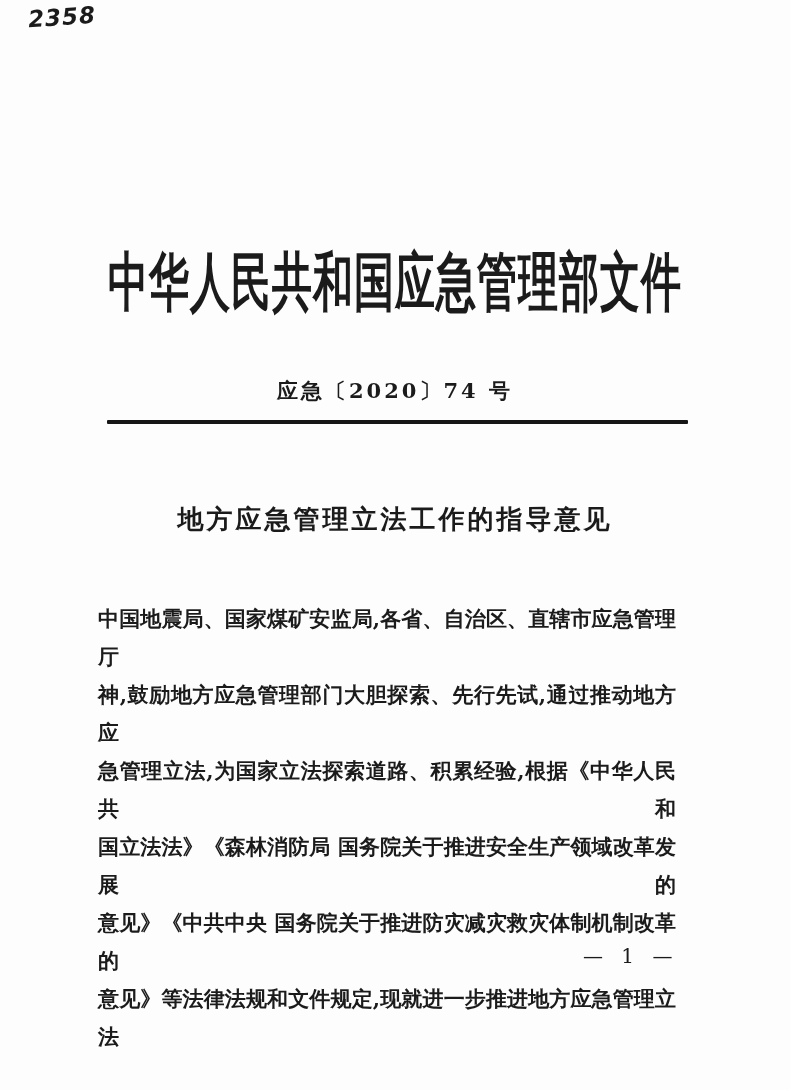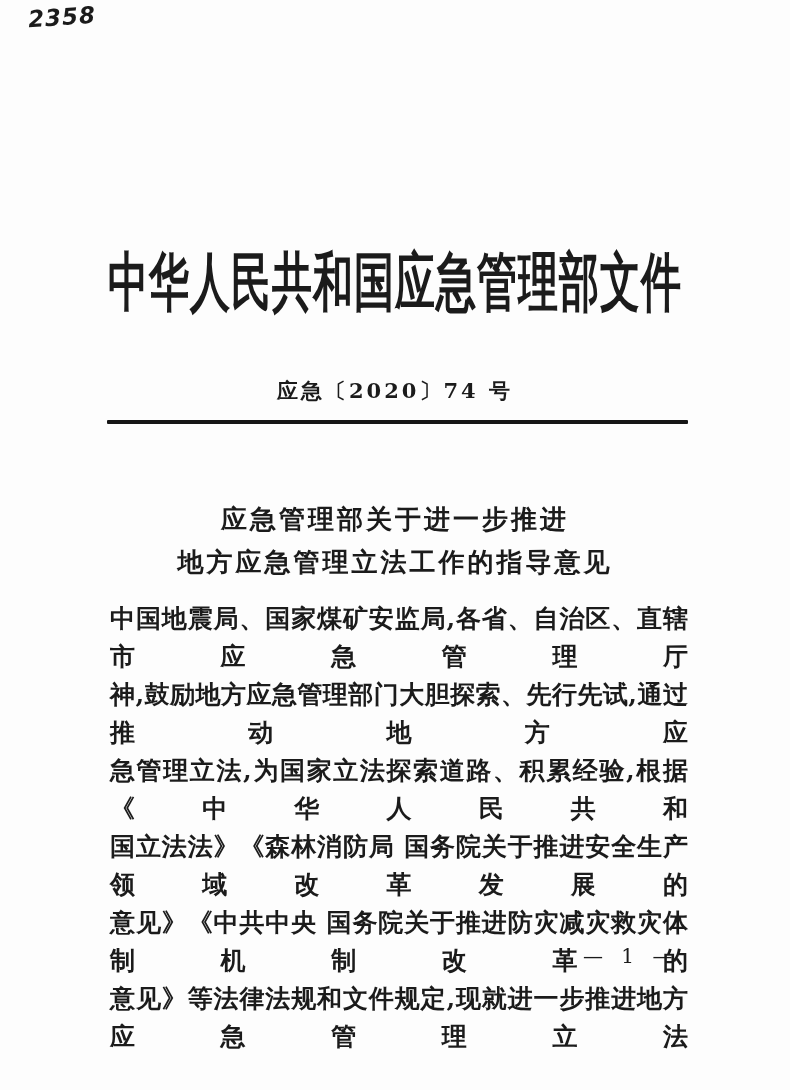--- a/index.html
+++ b/index.html
@@ -35,22 +35,22 @@
     width:581px; height:4px;
     background:#161616; border-radius:1px;
   }
   .doc-title {
     position:absolute; top:498px; left:0; width:100%;
     text-align:center;
     font-size:26px; font-weight:700; letter-spacing:3px;
     line-height:43px;
   }
   .body {
-    position:absolute; top:600px; left:110px; width:578px;
-    font-size:25px; font-weight:700; line-height:38px;
+    position:absolute; top:600px; left:98px; width:578px;
+    font-size:21px; font-weight:700; line-height:38px;
   }
   .bline {
     text-align:justify;
     text-align-last:justify;
     text-justify:inter-character;
   }
   .bline.align-left { text-align-last:left; }
   .bline.indent { text-indent:2em; }
   .page-number {
     position:absolute; top:944px; left:583px;
@@ -65,21 +65,20 @@
 
   <div class="handwritten">2358</div>
 
   <div class="org-title">中华人民共和国应急管理部文件</div>
 
   <div class="doc-number">应急〔2020〕74 号</div>
 
   <div class="divider"></div>
 
   <div class="doc-title">
-    <div>应急管理部关于进一步推进</div>
     <div>地方应急管理立法工作的指导意见</div>
   </div>
 
   <div class="body">
     <div class="bline">中国地震局、国家煤矿安监局,各省、自治区、直辖市应急管理厅</div>
 
     <div class="bline">神,鼓励地方应急管理部门大胆探索、先行先试,通过推动地方应</div>
     <div class="bline">急管理立法,为国家立法探索道路、积累经验,根据《中华人民共和</div>
     <div class="bline">国立法法》《森林消防局 国务院关于推进安全生产领域改革发展的</div>
     <div class="bline">意见》《中共中央 国务院关于推进防灾减灾救灾体制机制改革的</div>

